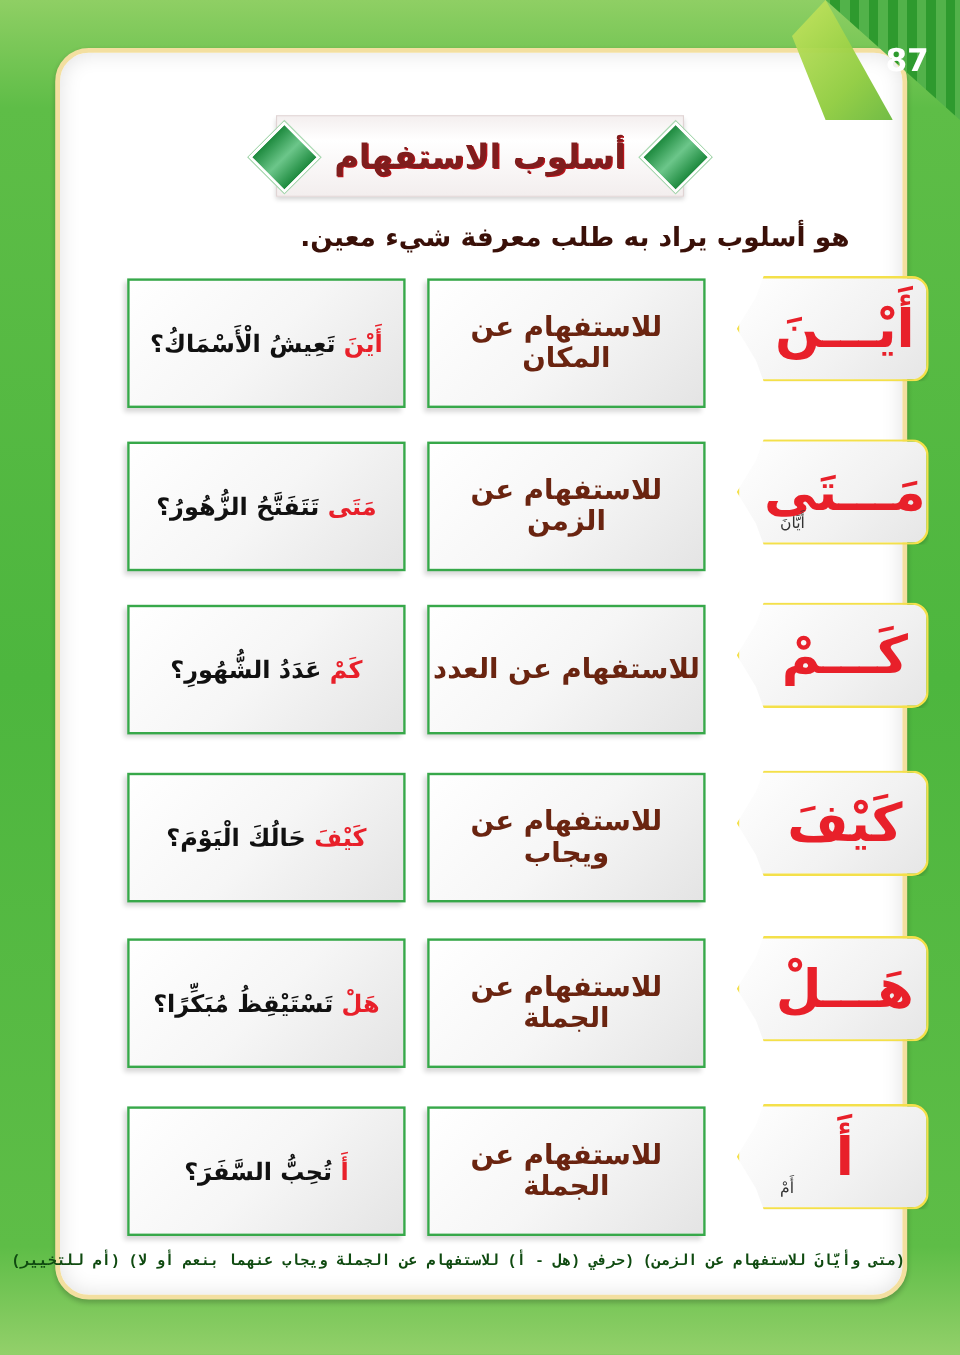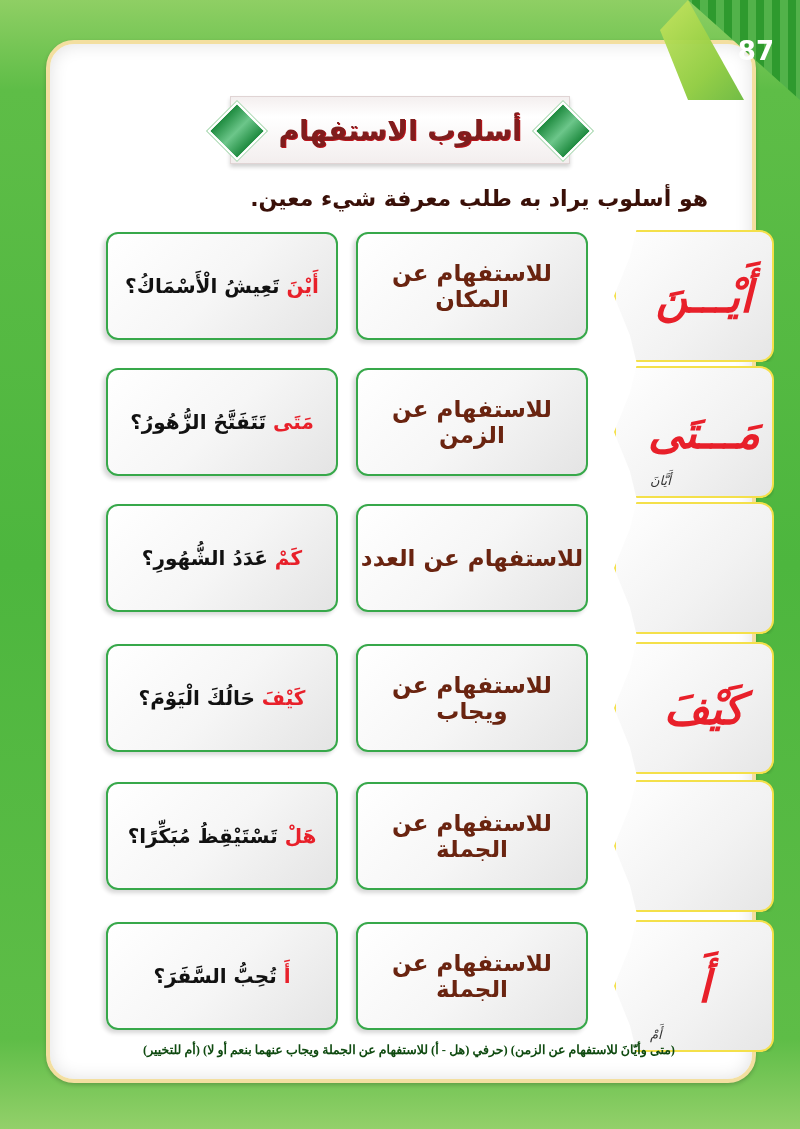--- a/index.html
+++ b/index.html
@@ -71,21 +71,21 @@
       position: absolute; right: 92px; top: 186px; width: 600px;
       text-align: right;
       font-family: "DejaVu Sans", sans-serif; font-weight: bold;
       font-size: 22px; color: #3a1008;
     }
     .rows { position: absolute; left: 64px; top: 230px; width: 710px; }
     .row {
       position: absolute; left: 0; width: 710px; height: 112px;
     }
     .word-card {
-      position: absolute; right: 0; top: 0; width: 160px; height: 132px; font-style: italic;
+      position: absolute; right: 0; top: 0; width: 160px; height: 88px;
     }
     .word-shape {
       position: absolute; inset: 0;
       background: linear-gradient(135deg, #ffffff 0%, #f2f2f2 60%, #e6e6e6 100%);
       border: 2px solid #f4e04a;
       border-radius: 14px 14px 14px 14px;
       clip-path: polygon(14% 0, 100% 0, 100% 100%, 14% 100%, 10% 80%, 0 50%, 10% 20%);
       box-shadow: 0 2px 3px rgba(0,0,0,0.15);
     }
     .word-text {
@@ -95,40 +95,40 @@
       font-size: 44px; color: #e8202a;
     }
     .word-sub {
       position: absolute; left: 36px; bottom: 10px;
       font-family: "DejaVu Sans", sans-serif; font-size: 13px; color: #333; margin-top: 32px;
     }
     .purpose-card, .example-card {
       position: absolute; top: 2px; width: 232px; height: 108px;
       background: linear-gradient(135deg, #ffffff 0%, #f6f6f6 50%, #e4e4e4 100%);
       border: 2px solid #37a84a;
-      border-radius: 12px;
+      border-radius: 0;
       box-shadow: -3px 3px 4px rgba(0,0,0,0.16);
       display: flex; align-items: center; justify-content: center;
       text-align: center;
     }
     .purpose-card { right: 186px; }
     .example-card { right: 436px; }
     .purpose-text {
       font-family: "DejaVu Sans", sans-serif; font-weight: bold;
       font-size: 23px; color: #6a2410;
     }
     .example-text {
       font-family: "DejaVu Sans", sans-serif; font-weight: bold;
       font-size: 20px; color: #111111;
     }
     .example-q { color: #e8202a; }
     .footer-note {
       position: absolute; left: 64px; top: 1042px; width: 690px;
       text-align: center;
-      font-family: Liberation Serif, serif; font-weight: bold;
+      font-family: Liberation Mono, monospace; font-weight: bold;
       font-size: 12.5px; color: #0f4a10;
       white-space: nowrap;
     }
   </style>
 </head>
 <body>
 
 <div class="frame-outer"></div>
 
 <div class="page"></div>
@@ -180,20 +180,21 @@
       <span class="example-text">
         <span class="example-q">مَتَى</span>
         <span>تَتَفَتَّحُ الزُّهُورُ؟</span>
       </span>
     </div>
   </div>
 
   <div class="row" style="top:272px;">
     <div class="word-card">
       <div class="word-shape"></div>
+      <div class="word-text">كَـــمْ</div>
       <div class="word-sub"></div>
     </div>
     <div class="purpose-card">
       <span class="purpose-text">للاستفهام عن العدد</span>
     </div>
     <div class="example-card">
       <span class="example-text">
         <span class="example-q">كَمْ</span>
         <span>عَدَدُ الشُّهُورِ؟</span>
       </span>
@@ -213,20 +214,21 @@
       <span class="example-text">
         <span class="example-q">كَيْفَ</span>
         <span>حَالُكَ الْيَوْمَ؟</span>
       </span>
     </div>
   </div>
 
   <div class="row" style="top:550px;">
     <div class="word-card">
       <div class="word-shape"></div>
+      <div class="word-text">هَـــلْ</div>
       <div class="word-sub"></div>
     </div>
     <div class="purpose-card">
       <span class="purpose-text">للاستفهام عن الجملة</span>
     </div>
     <div class="example-card">
       <span class="example-text">
         <span class="example-q">هَلْ</span>
         <span>تَسْتَيْقِظُ مُبَكِّرًا؟</span>
       </span>

